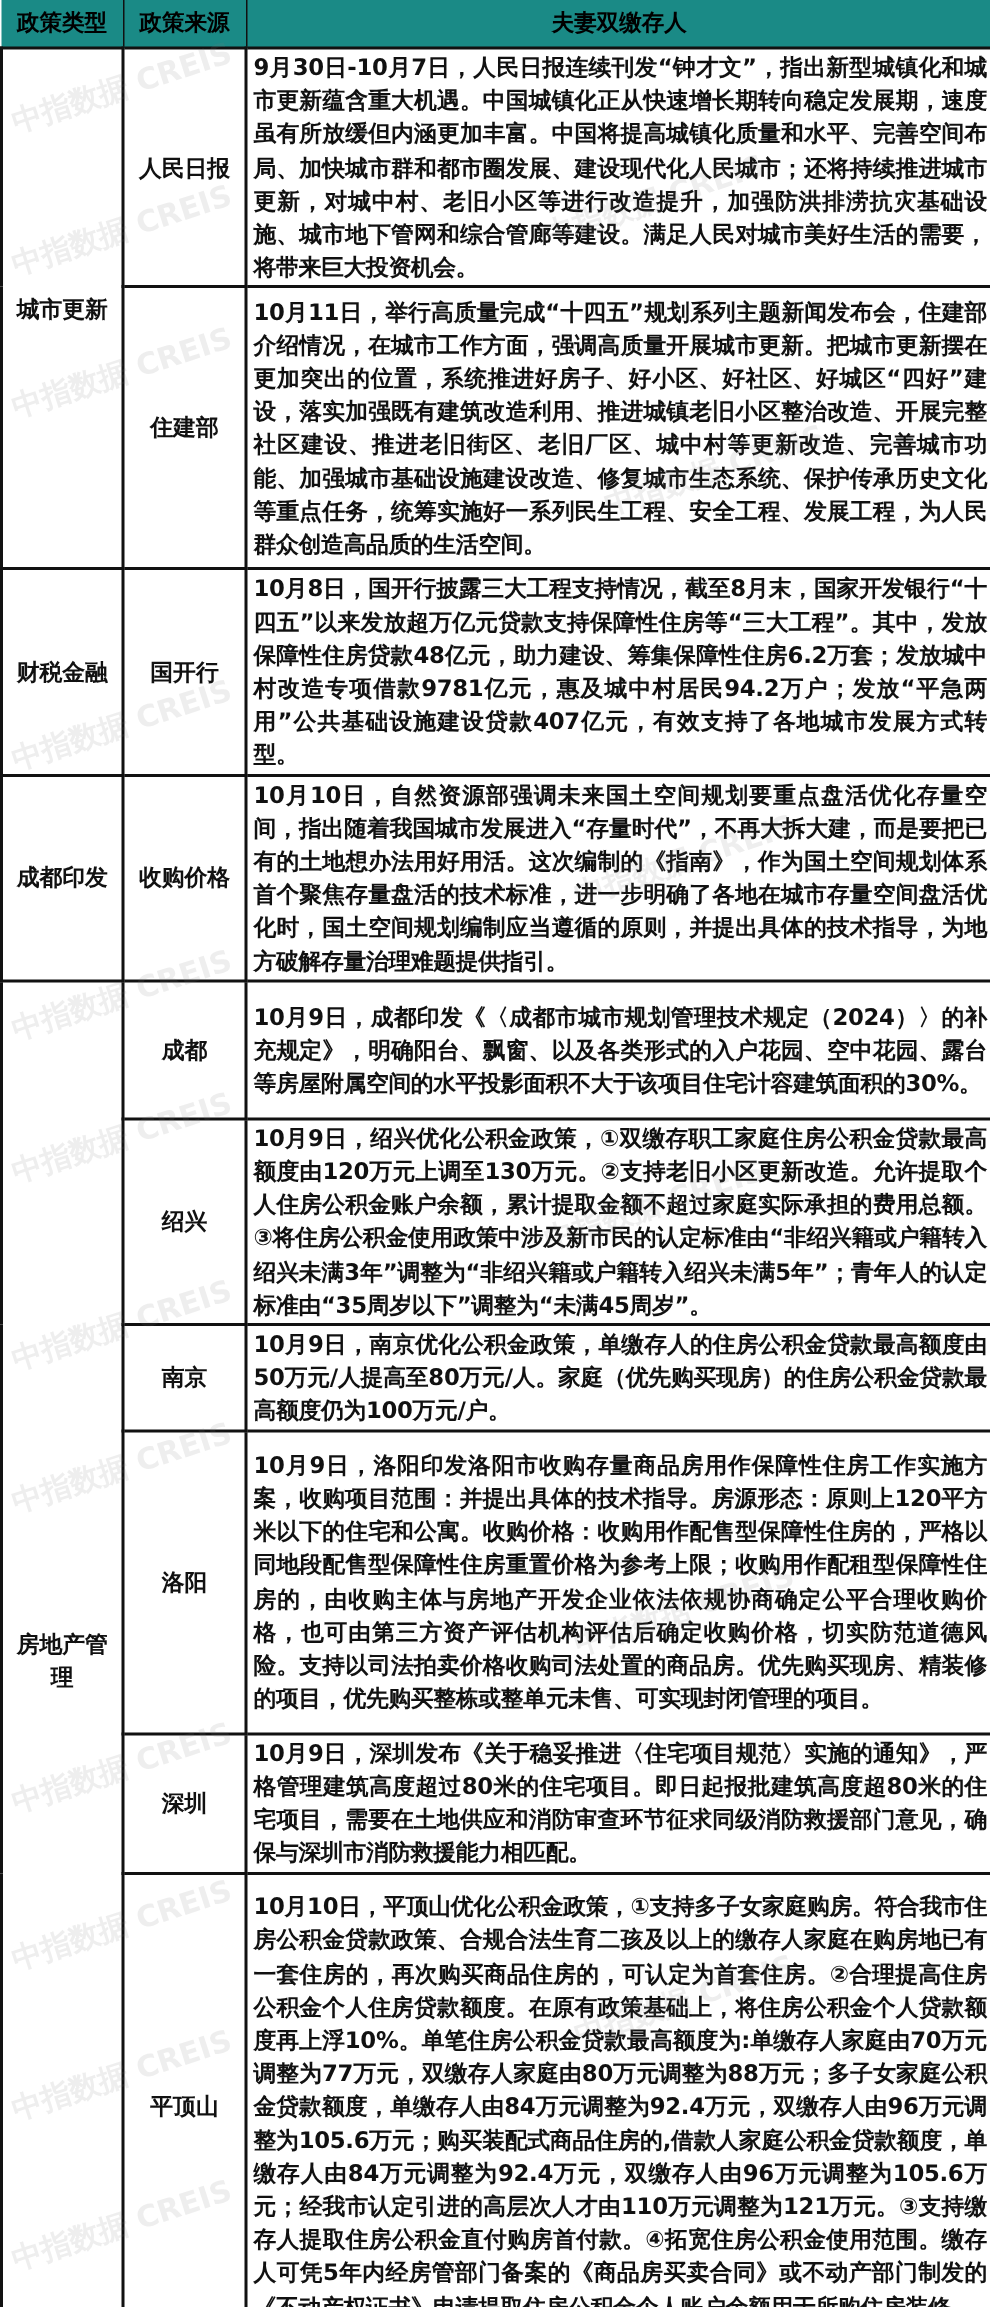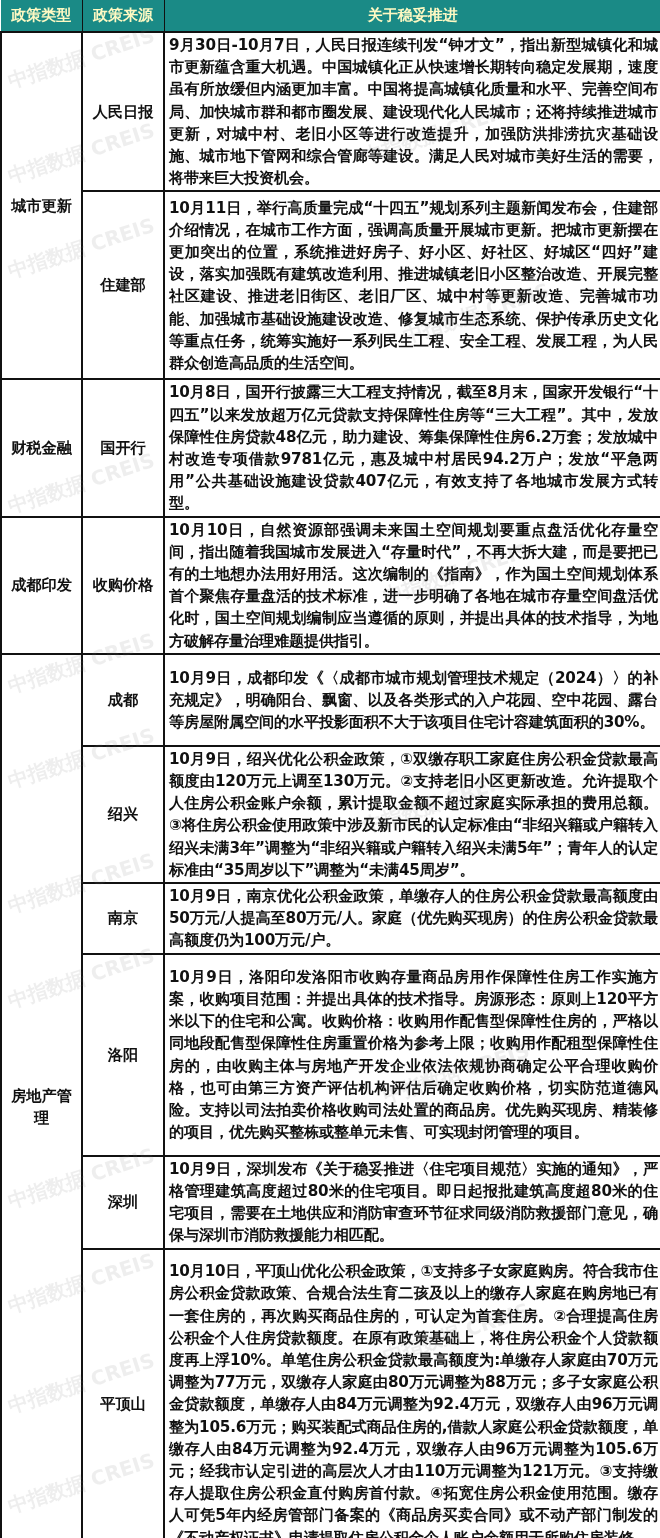--- a/index.html
+++ b/index.html
@@ -1,40 +1,40 @@
 <!DOCTYPE html>
 <html><head>
 <meta charset="utf-8">
 <style>
   html, body { margin:0; padding:0; background:#fff; }
   body { width:660px; height:1538px; overflow:hidden; font-family:"DejaVu Sans", sans-serif; position:relative; }
   table { border-collapse:collapse; width:660px; table-layout:fixed; position:absolute; left:0; top:0; }
   col.c1 { width:81px; } col.c2 { width:82px; } col.c3 { width:497px; }
-  th { background:#1a8a86; color:#fef9c3; font-weight:bold; font-size:15px; height:31px; border:1px solid #111; border-top:none; padding:0; }
+  th { background:#1a8a86; color:#000000; font-weight:bold; font-size:15px; height:31px; border:1px solid #111; border-top:none; padding:0; }
   th:first-child { border-left:none; } th:last-child { border-right:none; }
   td { border:2px solid #111; font-size:15.2px; line-height:22.2px; color:#111; vertical-align:middle; padding:0; }
   td.type { font-weight:bold; text-align:center; padding:0 3px; border-left:2px solid #111;border-radius:16px; }
   td.src { text-align:center; padding:0 4px;font-weight:bold; }
   td.content { padding:1px 2px 1px 4px; text-align:justify; letter-spacing:-0.2px;font-weight:bold; }
   .watermark { position:absolute; color:rgba(120,120,120,0.13); font-size:20px; font-weight:bold; transform:rotate(-18deg); pointer-events:none; white-space:nowrap; }
 </style>
 </head>
 <body>
 
 <table>
   <colgroup>
       <col class="c1">
       <col class="c2">
       <col class="c3">
     </colgroup>
   <thead>
     <tr>
       <th>政策类型</th>
       <th>政策来源</th>
-      <th>关于稳妥推进</th>
+      <th>夫妻双缴存人</th>
     </tr>
   </thead>
   <tbody>
     <tr style="height:144px">
       <td class="type" rowspan="2">城市更新</td>
       <td class="src">人民日报</td>
       <td class="content">9月30日-10月7日，人民日报连续刊发“钟才文”，指出新型城镇化和城市更新蕴含重大机遇。中国城镇化正从快速增长期转向稳定发展期，速度虽有所放缓但内涵更加丰富。中国将提高城镇化质量和水平、完善空间布局、加快城市群和都市圈发展、建设现代化人民城市；还将持续推进城市更新，对城中村、老旧小区等进行改造提升，加强防洪排涝抗灾基础设施、城市地下管网和综合管廊等建设。满足人民对城市美好生活的需要，将带来巨大投资机会。</td>
     </tr>
     <tr style="height:188px">
       <td class="src">住建部</td>

